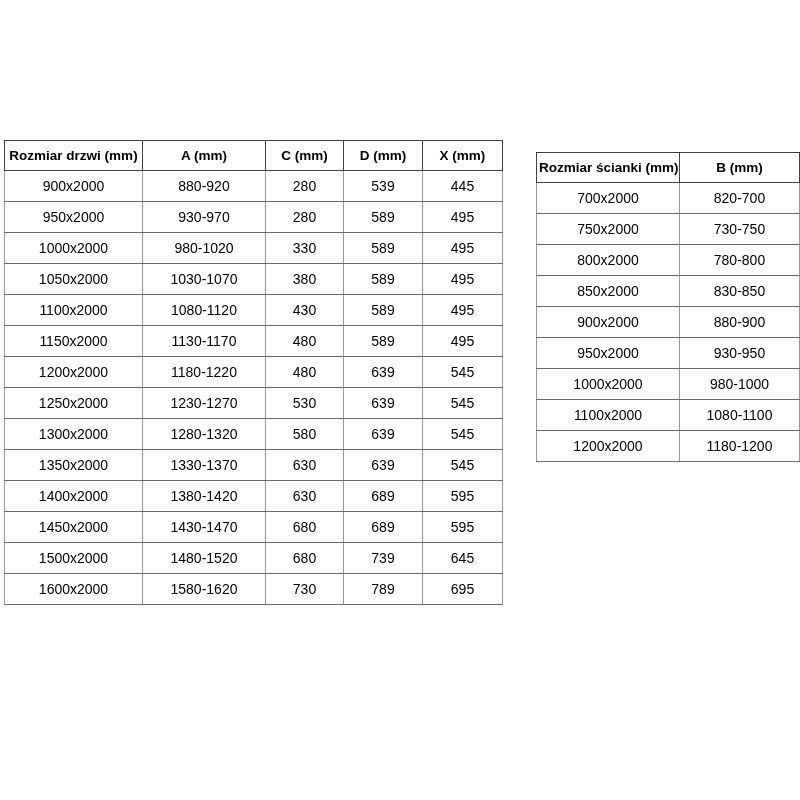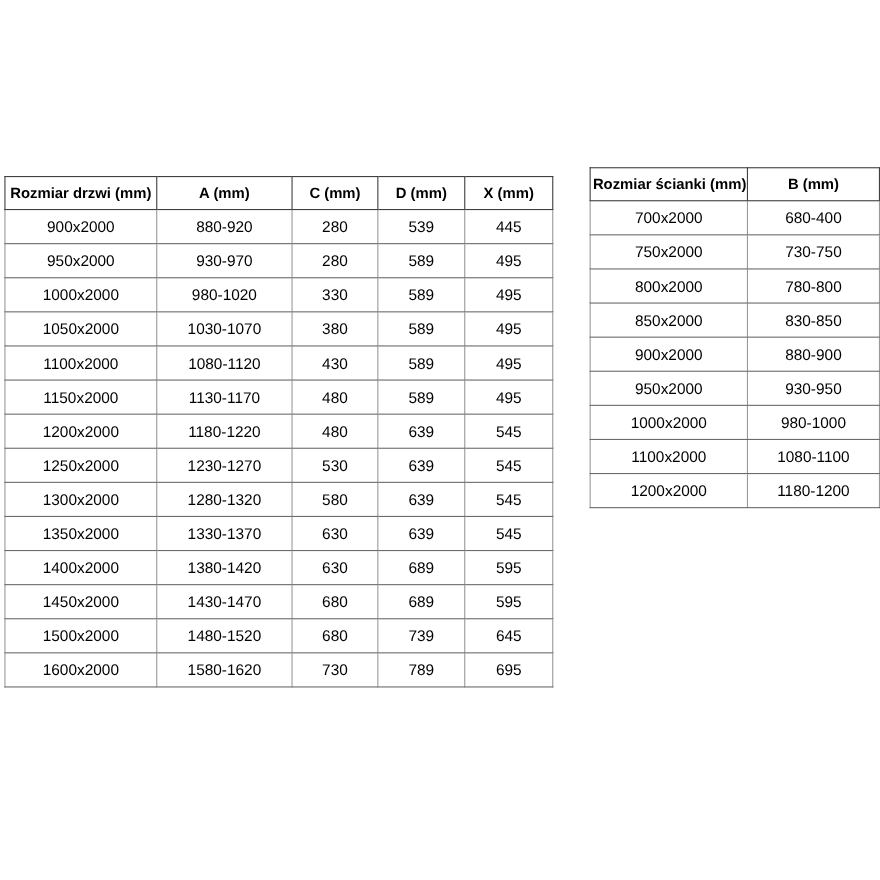--- a/index.html
+++ b/index.html
@@ -17,21 +17,21 @@
     background: #ffffff;
     overflow: hidden;
   }
   table.spec-table {
     position: absolute;
     border-collapse: collapse;
     table-layout: fixed;
     background: #ffffff;
     border: 1px solid #404040;
   }
-  #doors-table { left: 4px;   top: 160px; width: 483px; }
+  #doors-table { left: 4px;   top: 140px; width: 483px; }
   #walls-table { left: 536px; top: 152px; width: 257px; padding-left: 24px; }
 
   .spec-table th, .spec-table td {
     padding: 0 2px;
     text-align: center;
     vertical-align: middle;
     color: #000000;
     overflow: hidden;
     white-space: nowrap;
   }
@@ -177,21 +177,21 @@
   <table id="walls-table" class="spec-table">
       <thead>
         <tr>
           <th>Rozmiar ścianki (mm)</th>
           <th>B (mm)</th>
         </tr>
       </thead>
       <tbody>
         <tr>
           <td>700x2000</td>
-          <td>680-400</td>
+          <td>820-700</td>
         </tr>
         <tr>
           <td>750x2000</td>
           <td>730-750</td>
         </tr>
         <tr>
           <td>800x2000</td>
           <td>780-800</td>
         </tr>
         <tr>

